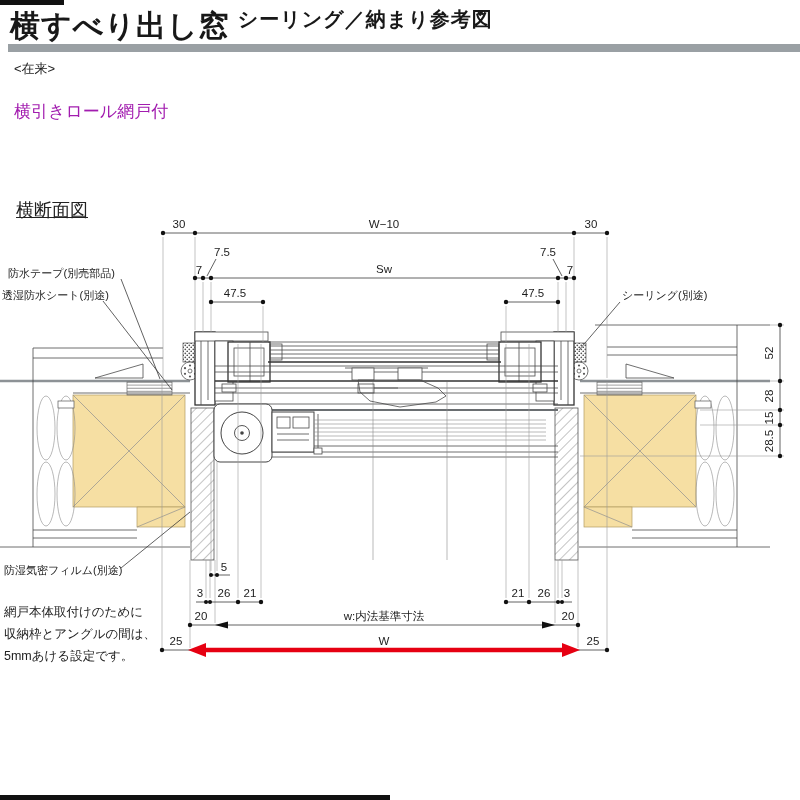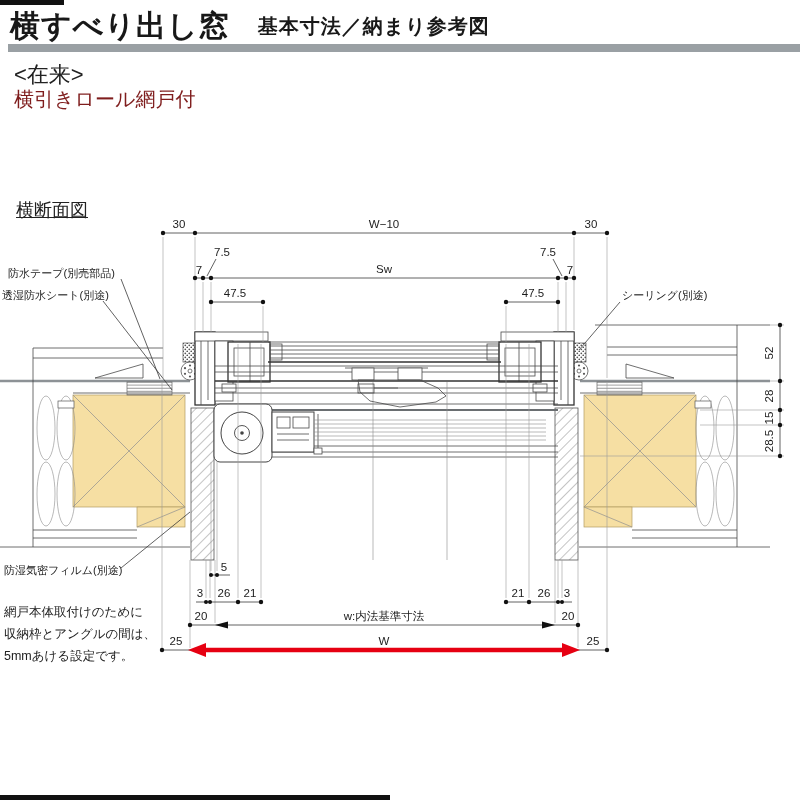--- a/index.html
+++ b/index.html
@@ -1,25 +1,25 @@
 <!DOCTYPE html>
 <html><head>
 <meta charset="utf-8">
 <style>
   html,body{margin:0;padding:0;background:#ffffff;}
   .page{position:relative;width:800px;height:800px;background:#ffffff;overflow:hidden;
         font-family:"Liberation Sans","DejaVu Sans",sans-serif;color:#1a1a1a;}
   .corner-mark{position:absolute;top:0;left:0;width:64px;height:5px;background:#111;}
   .bottom-mark{position:absolute;top:795px;left:0;width:390px;height:5px;background:#111;}
-  .title-row{position:absolute;top:6px;left:10px;display:flex;align-items:center;gap:28px;white-space:nowrap;}
+  .title-row{position:absolute;top:6px;left:10px;display:flex;align-items:flex-start;gap:8px;white-space:nowrap;}
   .title-main{font-size:30px;font-weight:bold;letter-spacing:1px;color:#181818;}
   .title-sub{font-size:20px;font-weight:bold;letter-spacing:1px;color:#181818;}
   .title-bar{position:absolute;top:44px;left:8px;width:792px;height:8px;background:#9aa0a4;}
-  .variant{position:absolute;top:60px;left:14px;font-size:22px;color:#222;}
-  .config{position:absolute;top:86px;left:14px;font-size:20px;color:#7f1d1d;}
+  .variant{position:absolute;top:60px;left:14px;font-size:13px;color:#222;}
+  .config{position:absolute;top:100px;left:14px;font-size:17px;color:#a21caf;}
   .section-label{position:absolute;top:198px;left:16px;font-size:18px;color:#222;text-decoration:underline;}
   svg{position:absolute;top:0;left:0;}
   svg text{font-family:"Liberation Sans","DejaVu Sans",sans-serif;font-size:11.5px;fill:#1c1c1c;}
   svg text.callout{font-size:11px;fill:#222;}
   svg text.note{font-size:12.5px;fill:#222;}
   .ln{stroke:#4a4a4a;stroke-width:0.8;fill:none;}
   .lnD{stroke:#333;stroke-width:1.3;fill:none;}
   .lnGray{stroke:#8d9296;stroke-width:2.6;fill:none;}
   .lnTrack{stroke:#6a6e71;stroke-width:2.2;fill:none;}
   .thin{stroke:#8a8a8a;stroke-width:0.6;fill:none;}
@@ -32,21 +32,21 @@
 </style>
 </head>
 <body>
 
 <div class="page">
 
   <div class="corner-mark"></div>
 
   <div class="title-row">
     <span class="title-main">横すべり出し窓</span>
-    <span class="title-sub">基本寸法／納まり参考図</span>
+    <span class="title-sub">シーリング／納まり参考図</span>
   </div>
   <div class="title-bar"></div>
 
   <div class="variant">&lt;在来&gt;</div>
   <div class="config">横引きロール網戸付</div>
 
   <div class="section-label">横断面図</div>
 
   <svg width="800" height="800" viewBox="0 0 800 800">
     <defs>

